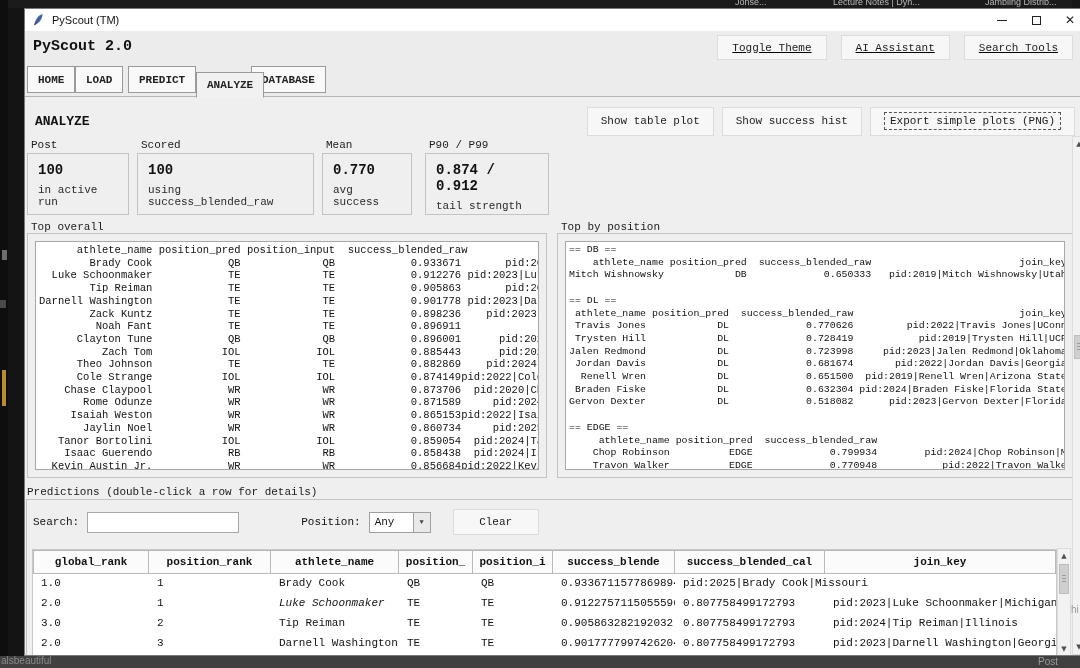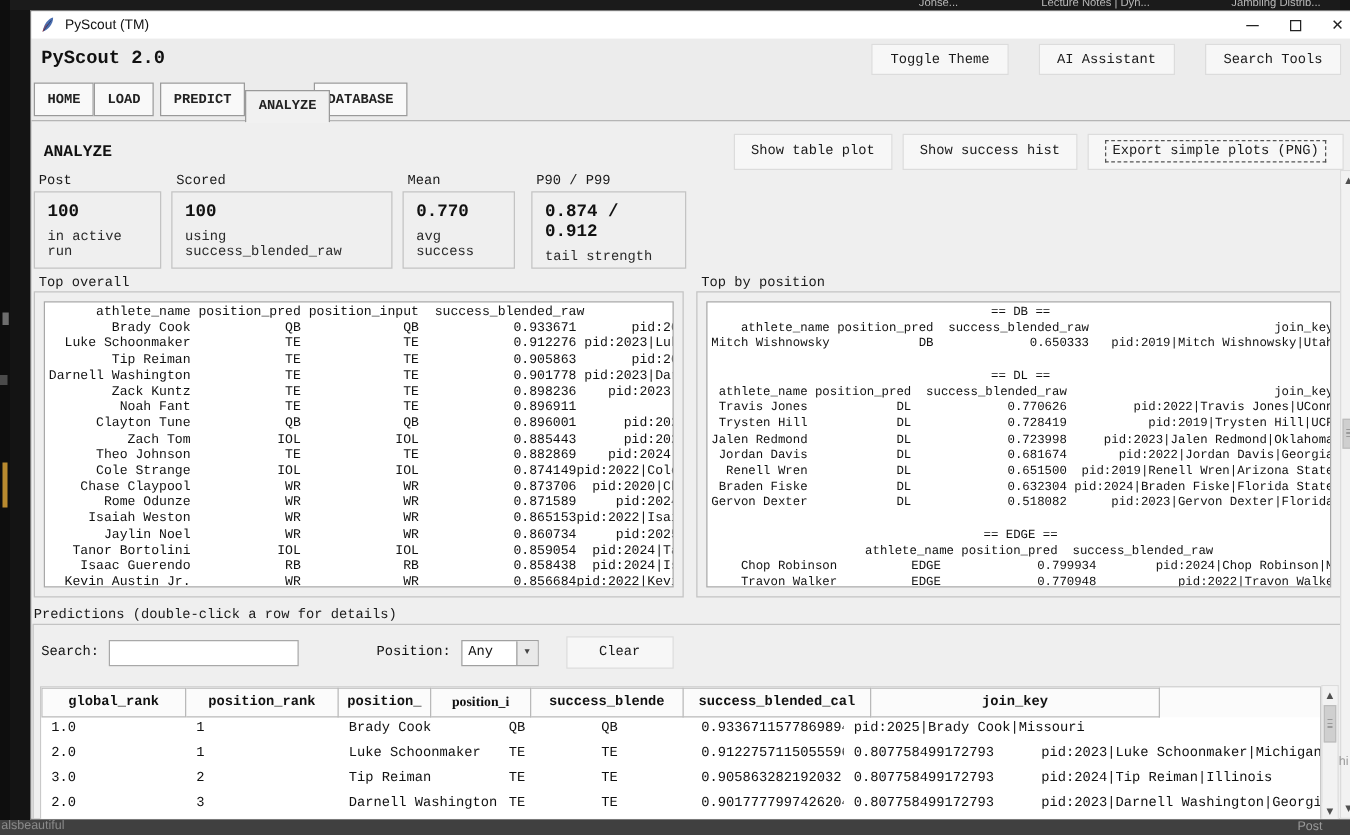--- a/index.html
+++ b/index.html
@@ -27,21 +27,21 @@
   .titlebar .ttext { margin-left:8px; font:11px "Liberation Sans",sans-serif; color:#111; }
   .wctrl { position:absolute; top:0; height:22px; width:34px; display:flex; align-items:center; justify-content:center; color:#222; }
   .wctrl.min { right:68px; } .wctrl.max { right:34px; } .wctrl.close { right:0; }
   .glyph-min { width:10px; height:0; border-top:1px solid #222; display:block; }
   .glyph-max { width:9px; height:9px; border:1px solid #222; display:block; }
   .glyph-close { font:12px "DejaVu Sans",sans-serif; color:#222; }
 
   
   .appheader { position:absolute; left:0; top:22px; width:100%; height:32px; background:#ececec; }
   .apptitle { position:absolute; left:8px; top:7px; font-weight:bold; font-size:15px; color:#111; }
-  .hdr-btns { position:absolute; right:14px; top:4px; display:flex; gap:24px; }
+  .hdr-btns { position:absolute; right:14px; top:4px; display:flex; gap:14px;text-decoration:underline; }
   .hdr-btns .btn { height:25px; padding:0 14px; }
 
   .btn { background:#f7f7f7; border:1px solid #dcdcdc; display:flex; align-items:center; justify-content:center;
          font:11px "Liberation Mono",monospace; color:#1a1a1a; cursor:default; white-space:nowrap; }
 
   
   .tabs { position:absolute; left:0; top:54px; width:100%; height:34px; background:#ececec; border-bottom:1px solid #b5b5b5; }
   .tab { position:absolute; top:3px; height:27px; background:#f9f9f9; border:1px solid #9a9a9a;
          display:flex; align-items:center; justify-content:center; font-size:11px; font-weight:bold; color:#222; padding:0 10px; }
   .tab.selected { top:9px; height:26px; background:#f1f1f1; border-bottom:1px solid #f1f1f1; font-weight:bold; z-index:3; }
@@ -65,21 +65,21 @@
   .card-value { font-size:14px; font-weight:bold; color:#111;font-family:Liberation Mono, monospace; }
   .card-sub { font-size:11px; color:#2a2a2a; margin-top:6px; }
 
   
   .panel-label { position:absolute; font-size:11px; color:#1a1a1a; }
   .panel-frame { position:absolute; top:224px; height:245px; border:1px solid #c3c3c3; background:#efefef; }
   .panel-text { position:absolute; left:7px; top:7px; right:7px; bottom:7px; background:#ffffff;
                 border:1px solid #a8a8a8; overflow:hidden; padding:2px 0 17px 3px; }
   .panel-text pre { font-family:"Liberation Mono","DejaVu Sans Mono",monospace; color:#111; white-space:pre; }
   #pre-left { font-size:10.5px; line-height:12.7px; }
-  #pre-right { font-size:9.9px; line-height:12.7px;text-align:center; }
+  #pre-right { font-size:9.9px; line-height:12.7px; }
 
   
   .pred-label { position:absolute; left:2px; top:477px; font-size:11px; color:#1a1a1a; }
   .pred-frame { position:absolute; left:1px; top:490px; width:1047px; height:200px; border:1px solid #c3c3c3; }
   .searchrow { position:absolute; left:6px; top:10px; height:24px; display:flex; align-items:center; }
   .searchrow .lbl { font-size:11px; color:#111; }
   .search-input { width:152px; height:21px; background:#fff; border:1px solid #a8a8a8; margin-left:8px; }
   .pos-lbl { margin-left:62px; }
   .combo { display:flex; margin-left:8px; width:62px; height:21px; border:1px solid #a0a0a0; background:#fff; }
   .combo .val { flex:1; font-size:11px; color:#111; padding:3px 0 0 5px; }
@@ -254,40 +254,41 @@
       <div class="combo">
         <span class="val">Any</span>
         <span class="arrow-btn">▼</span>
       </div>
       <button class="btn clear-btn">Clear</button>
     </div>
     <div class="table">
       <div class="thead" id="thead">
           <div class="th" style="width: 116px;">global_rank</div>
           <div class="th" style="width: 122px;">position_rank</div>
+          <div class="th" style="width: 128px;">athlete_name</div>
           <div class="th" style="width: 74px;">position_</div>
-          <div class="th" style="width: 80px; font-family: Liberation Serif, serif;">position_i</div>
+          <div class="th" style="width: 80px;">position_i</div>
           <div class="th" style="width: 122px;">success_blende</div>
           <div class="th" style="width: 150px;">success_blended_cal</div>
           <div class="th" style="width: 231px;">join_key</div>
         </div>
       <div id="tbody">
           <div class="trow">
             <div class="td" style="width: 116px;">1.0</div>
             <div class="td" style="width: 122px;">1</div>
             <div class="td" style="width: 128px;">Brady Cook</div>
             <div class="td" style="width: 74px;">QB</div>
             <div class="td" style="width: 80px;">QB</div>
             <div class="td" style="width: 122px;">0.9336711577869894</div>
             <div class="td" style="width: 231px;">pid:2025|Brady Cook|Missouri</div>
           </div>
           <div class="trow">
             <div class="td" style="width: 116px;">2.0</div>
             <div class="td" style="width: 122px;">1</div>
-            <div class="td" style="width: 128px;">Luke Schoonmaker</div>
+            <div class="td" style="width: 128px; font-style: italic;">Luke Schoonmaker</div>
             <div class="td" style="width: 74px;">TE</div>
             <div class="td" style="width: 80px;">TE</div>
             <div class="td" style="width: 122px;">0.9122757115055596</div>
             <div class="td" style="width: 150px;">0.807758499172793</div>
             <div class="td" style="width: 231px;">pid:2023|Luke Schoonmaker|Michigan</div>
           </div>
           <div class="trow">
             <div class="td" style="width: 116px;">3.0</div>
             <div class="td" style="width: 122px;">2</div>
             <div class="td" style="width: 128px;">Tip Reiman</div>

